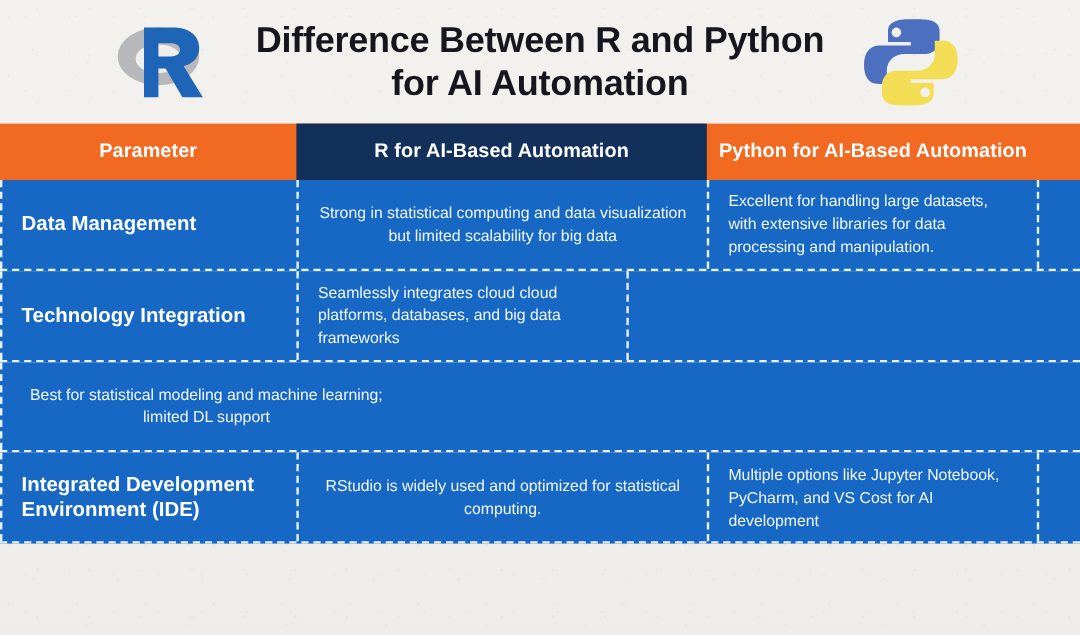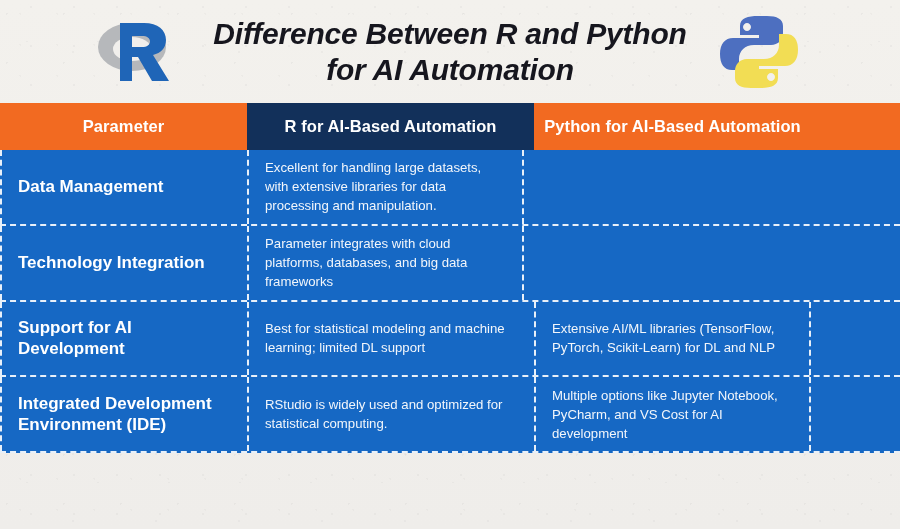--- a/index.html
+++ b/index.html
@@ -37,21 +37,20 @@
     justify-content: center;
   }
   .title-text {
     text-align: center;
     font-size: 30px;
     font-weight: bold;
     line-height: 1.18;
     letter-spacing: -0.2px;
     color: #16161e;
     max-width: 520px;
-    font-style: italic;
   }
   .title-text .line2 {
     display: block;
   }
 
   
   .r-logo {
     position: absolute;
     left: 86px;
     top: 11px;
@@ -83,21 +82,21 @@
   .head-row {
     height: 47px;
     background: #f26a21;
   }
   .cell {
     box-sizing: border-box;
     display: flex;
     align-items: center;
   }
   .c1 { width: 247px; }
-  .c2 { width: 287px; }
+  .c2 { width: 342px; text-align: center; }
   .c3 { width: 277px; }
 
   .head-row .cell {
     justify-content: center;
     color: #ffffff;
     font-size: 16.5px;
     font-weight: bold;
     letter-spacing: 0.1px;
   }
   .head-row .c2 {
@@ -167,39 +166,38 @@
   <div class="table">
 
     <div class="row head-row">
       <div class="cell c1">Parameter</div>
       <div class="cell c2">R for AI-Based Automation</div>
       <div class="cell c3">Python for AI-Based Automation</div>
     </div>
 
     <div class="row body-row">
       <div class="cell c1">Data Management</div>
+      <div class="cell c2">
+        <span class="cell-text">Strong in statistical computing and data visualization but limited scalability for big data</span>
+      </div>
       <div class="cell c3">
         <span class="cell-text">Excellent for handling large datasets, with extensive libraries for data processing and manipulation.</span>
       </div>
     </div>
 
     <div class="row body-row">
       <div class="cell c1">Technology Integration</div>
       <div class="cell c3">
-        <span class="cell-text">Parameter integrates with cloud platforms, databases, and big data frameworks</span>
-      </div>
-    </div>
-
-    <div class="row body-row">
-      <div class="cell c1">Support for AI Development</div>
+        <span class="cell-text">Seamlessly integrates cloud cloud platforms, databases, and big data frameworks</span>
+      </div>
+    </div>
+
+    <div class="row body-row">
       <div class="cell c2">
         <span class="cell-text">Best for statistical modeling and machine learning; limited DL support</span>
-      </div>
-      <div class="cell c3">
-        <span class="cell-text">Extensive AI/ML libraries (TensorFlow, PyTorch, Scikit-Learn) for DL and NLP</span>
       </div>
     </div>
 
     <div class="row body-row">
       <div class="cell c1">Integrated Development Environment (IDE)</div>
       <div class="cell c2">
         <span class="cell-text">RStudio is widely used and optimized for statistical computing.</span>
       </div>
       <div class="cell c3">
         <span class="cell-text">Multiple options like Jupyter Notebook, PyCharm, and VS Cost for AI development</span>

